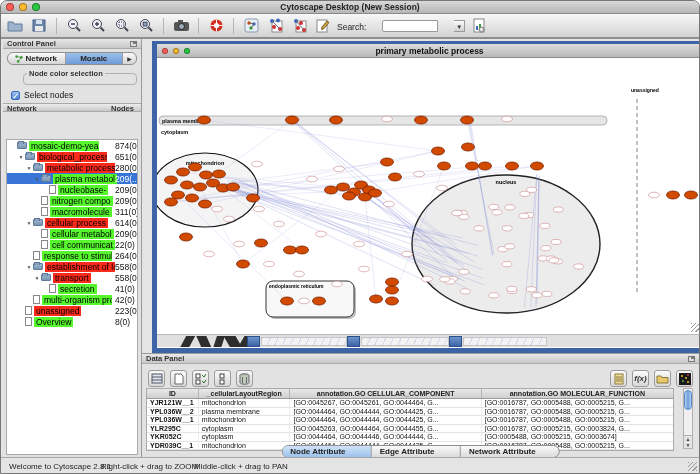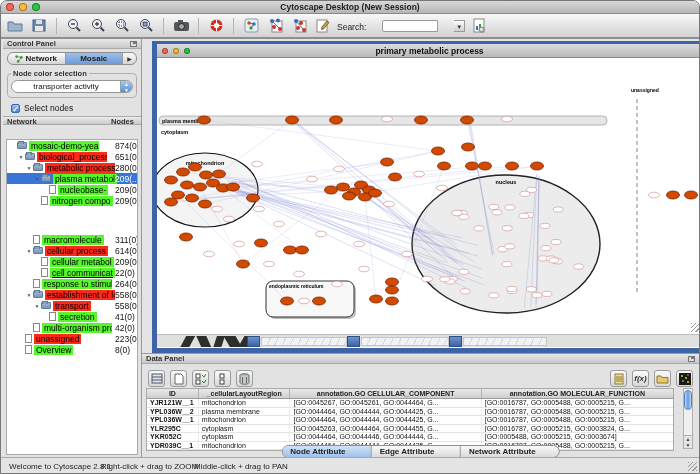--- a/index.html
+++ b/index.html
@@ -30,21 +30,21 @@
   .cpanel { position:absolute; left:2px; top:0; width:139px; height:420px; background:#e2e2e2; border-right:1px solid #9a9a9a; }
   .phead { height:10px; background:linear-gradient(#e8e8e8,#c8c8c8); border-bottom:1px solid #aaa;
     font-size:7.5px; font-weight:bold; color:#333; display:flex; align-items:center; padding:0 4px; justify-content:space-between; }
   .floatico { width:7px; height:6px; border:1px solid #777; background:#ddd; position:relative; }
   .floatico:after { content:""; position:absolute; right:0; top:0; width:3px; height:2px; background:#777; }
   .cptabs { display:flex; margin:3px 4px 0 4px; height:13px; border:1px solid #8f8f8f; border-radius:6px; overflow:hidden; background:linear-gradient(#fafafa,#d5d5d5); }
   .cptab { flex:1; display:flex; align-items:center; justify-content:center; gap:2px; font-size:8px; font-weight:bold; color:#222; border-right:1px solid #9a9a9a; }
   .cptab.sel { background:linear-gradient(#9cc0ea,#6f9bd9); }
   .cptab-arrow { width:13px; display:flex; align-items:center; justify-content:center; font-size:6px; color:#333; }
   .netglyph { width:8px; height:8px; }
-  fieldset.ncs { margin:4px 4px 0 4px; border:1px solid #b0b0b0; border-radius:4px; padding:2px 3px 4px 3px; }
+  fieldset.ncs { margin:4px 4px 0 20px; border:1px solid #b0b0b0; border-radius:4px; padding:2px 3px 4px 3px; }
   fieldset.ncs legend { font-size:7.5px; font-weight:bold; color:#333; padding:0 2px; }
   .combo { display:flex; height:13px; border:1px solid #979797; border-radius:7px; background:#fff; overflow:hidden; align-items:center; }
   .combo .cval { flex:1; font-size:8px; color:#111; text-align:center; }
   .combo .cbtn { width:12px; height:100%; background:linear-gradient(#a8c8f0,#5e8fd4); border-left:1px solid #8aa; color:#fff; font-size:5px; line-height:6px; text-align:center; }
   .checkrow { display:flex; align-items:center; gap:4px; margin:5px 0 3px 8px; }
   .checkbox { width:9px; height:9px; border-radius:2px; background:linear-gradient(#9ec3ef,#4c7fd0); border:1px solid #3a6ab8; color:#fff; font-size:8px; line-height:9px; text-align:center; font-weight:bold; }
   .checklabel { font-size:8.5px; color:#111; }
   .treehead { display:flex; height:9px; background:linear-gradient(#ececec,#cicici,#c9c9c9); background:linear-gradient(#ececec,#c9c9c9); border-top:1px solid #aaa; border-bottom:1px solid #aaa; font-size:7.5px; font-weight:bold; color:#333; position:relative; }
   .treehead .c1 { padding-left:4px; } .treehead .c2 { position:absolute; left:108px; }
   .treewrap { position:absolute; left:3px; right:3px; top:100px; bottom:4px; background:#fff; border:1px solid #aaa; overflow:hidden; }
@@ -241,24 +241,20 @@
             </svg>
           <span>Network</span>
         </div>
         <div class="cptab sel">
           <span>Mosaic</span>
         </div>
         <div class="cptab-arrow">▶</div>
       </div>
       <fieldset class="ncs">
         <legend>Node color selection</legend>
-        <div class="combo">
-          <span class="cval">transporter activity</span>
-          <span class="cbtn">▲<br>▼</span>
-        </div>
       </fieldset>
       <div class="checkrow">
         <span class="checkbox">✓</span>
         <span class="checklabel">Select nodes</span>
       </div>
       <div class="treehead">
         <span class="c1">Network</span>
         <span class="c2">Nodes</span>
       </div>
       <div class="treewrap" id="treewrap">
@@ -291,39 +287,39 @@
             <span class="tico ico-file"></span>
             <span class="tlabel bg-green">nucleobase-</span>
             <span class="tnum">209(0)</span>
           </div>
           <div class="trow" style="padding-left: 26px;">
             <span class="tarrow"></span>
             <span class="tico ico-file"></span>
             <span class="tlabel bg-green">nitrogen compo</span>
             <span class="tnum">209(0)</span>
           </div>
-          <div class="trow" style="padding-left: 18px; margin-top: 28px;">
+          <div class="trow" style="padding-left: 26px;">
             <span class="tarrow"></span>
             <span class="tico ico-file"></span>
             <span class="tlabel bg-green">macromolecule</span>
             <span class="tnum">311(0)</span>
           </div>
           <div class="trow" style="padding-left: 18px;">
             <span class="tarrow">▼</span>
             <span class="tico ico-folder"></span>
             <span class="tlabel bg-red">cellular process</span>
             <span class="tnum">614(0)</span>
           </div>
           <div class="trow" style="padding-left: 26px;">
             <span class="tarrow"></span>
             <span class="tico ico-file"></span>
             <span class="tlabel bg-green">cellular metabol</span>
             <span class="tnum">209(0)</span>
           </div>
-          <div class="trow" style="padding-left: 26px; text-decoration: underline;">
+          <div class="trow" style="padding-left: 26px;">
             <span class="tarrow"></span>
             <span class="tico ico-file"></span>
             <span class="tlabel bg-green">cell communicat</span>
             <span class="tnum">22(0)</span>
           </div>
           <div class="trow" style="padding-left: 18px;">
             <span class="tarrow"></span>
             <span class="tico ico-file"></span>
             <span class="tlabel bg-green">response to stimulu</span>
             <span class="tnum">264(0)</span>

